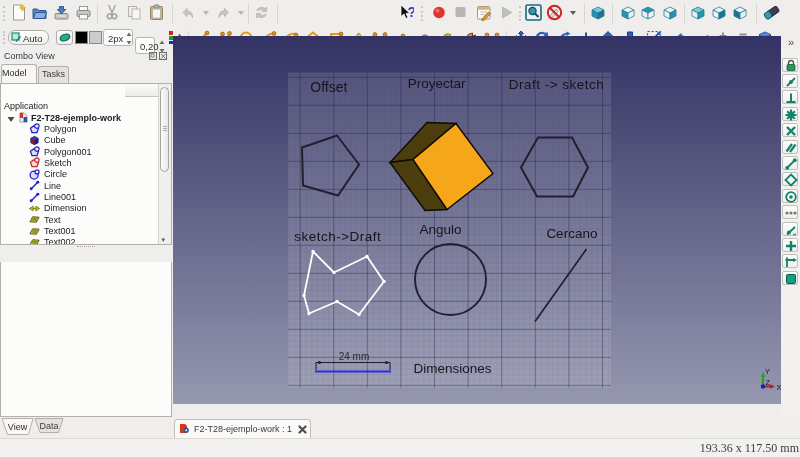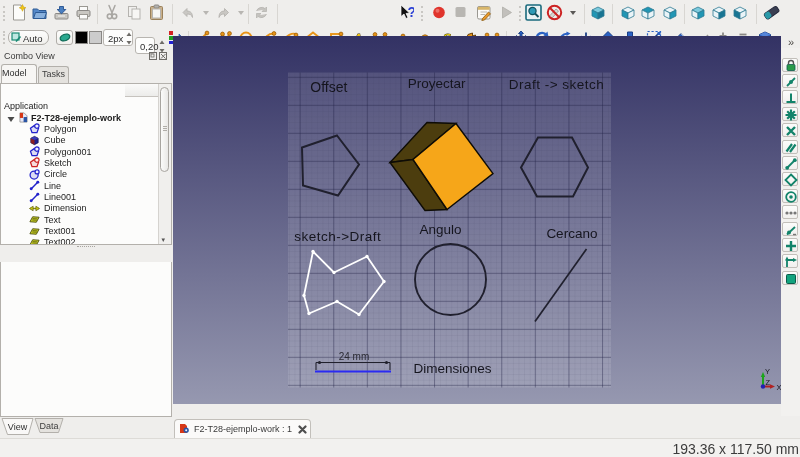--- a/index.html
+++ b/index.html
@@ -573,13 +573,13 @@
     <circle cx="7.2" cy="7.2" r="2.6" fill="#2a55a4"></circle>
     <circle cx="7.2" cy="7.2" r="1" fill="#f5f5f5"></circle>
   </svg>
   <span class="abs" style="left:19px;top:4px;font-size:9px;color:#3a3a3a;white-space:nowrap;">F2-T28-ejemplo-work : 1</span>
   <svg class="abs" style="left:123px;top:5px;" width="9" height="9" viewBox="0 0 9 9">
     <path d="M1.5 1.5 L7.5 7.5 M7.5 1.5 L1.5 7.5" stroke="#4e4e4e" stroke-width="2.2" stroke-linecap="round"></path>
   </svg>
 </div>
 
 <div class="abs" style="left:0;top:438px;width:800px;height:19px;background:#f2f1ef;border-top:1px solid #dddbd7;"></div>
-<div class="abs" style="right:1px;top:441px;font-size:14px;color:#3c3c3c;">193.36 x 117.50 mm</div>
+<div class="abs" style="right:1px;top:441px;font-size:12px;color:#3c3c3c;font-family:Liberation Serif, serif;">193.36 x 117.50 mm</div>
 
 </body></html>

